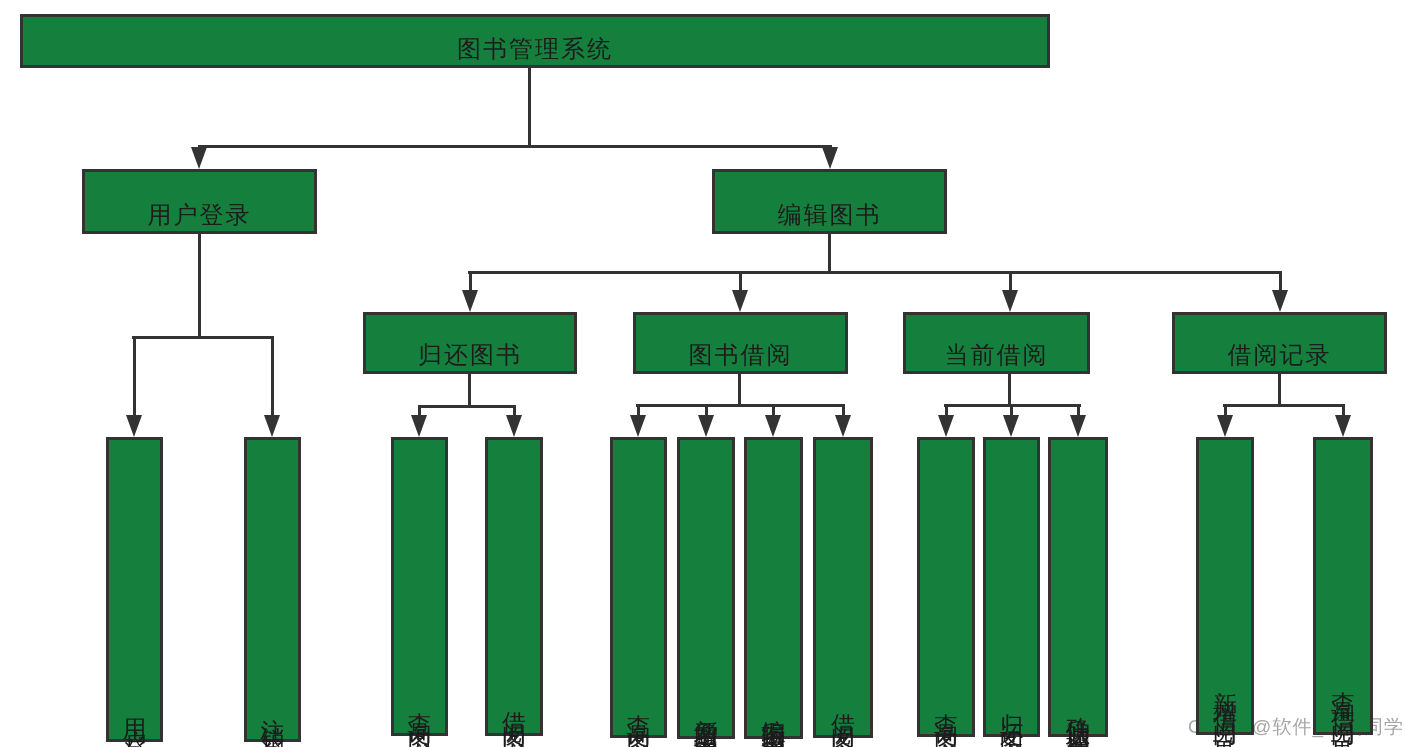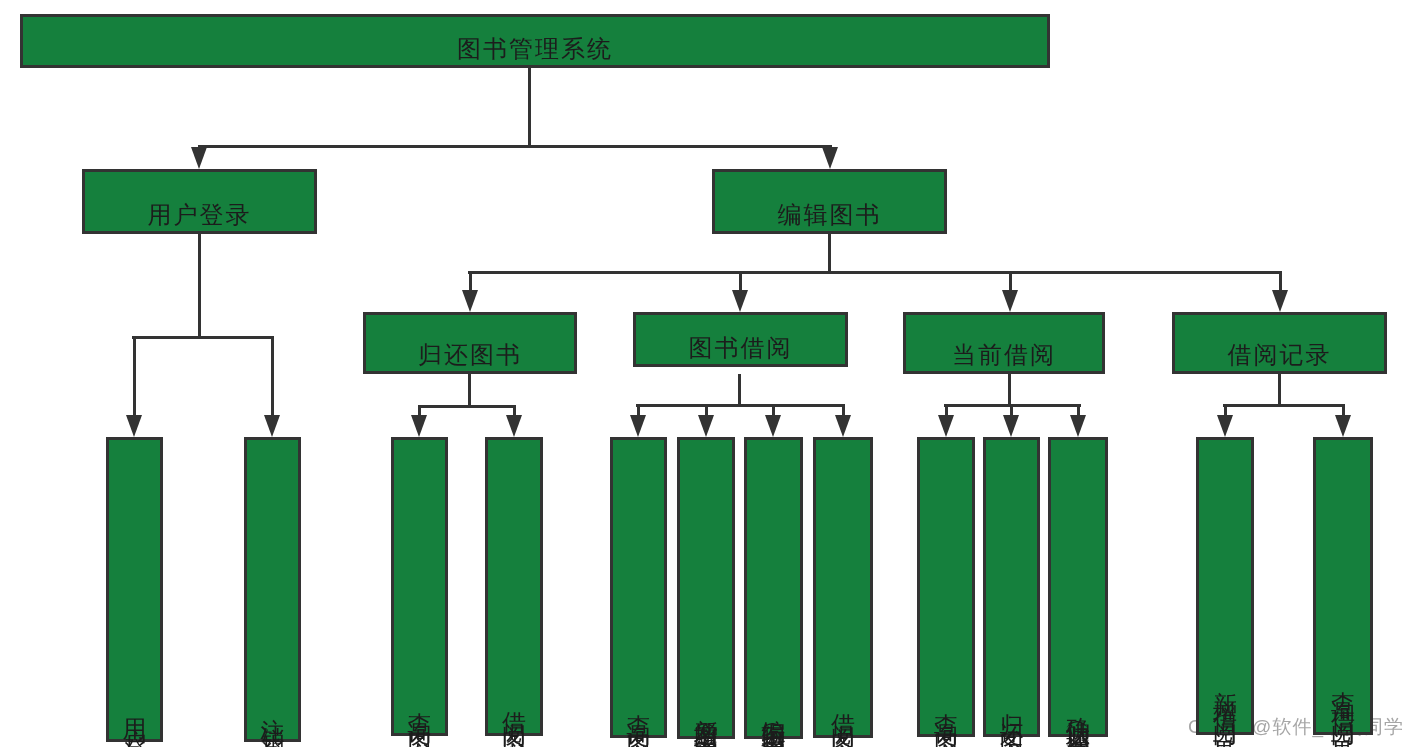--- a/index.html
+++ b/index.html
@@ -110,24 +110,24 @@
     </div>
     <div class="node h" style="left: 82px; top: 169px; width: 235px; height: 65px;">
       <span>用户登录</span>
     </div>
     <div class="node h" style="left: 712px; top: 169px; width: 235px; height: 65px;">
       <span>编辑图书</span>
     </div>
     <div class="node h" style="left: 363px; top: 312px; width: 214px; height: 62px;">
       <span>归还图书</span>
     </div>
-    <div class="node h" style="left: 633px; top: 312px; width: 215px; height: 55px;">
+    <div class="node h" style="left: 633px; top: 312px; width: 215px; height: 62px;">
       <span>图书借阅</span>
     </div>
-    <div class="node h" style="left: 903px; top: 312px; width: 202px; height: 62px;">
+    <div class="node h" style="left: 903px; top: 312px; width: 187px; height: 62px;">
       <span>当前借阅</span>
     </div>
     <div class="node h" style="left: 1172px; top: 312px; width: 215px; height: 62px;">
       <span>借阅记录</span>
     </div>
     <div class="node v" style="left: 106px; top: 437px; width: 57px; height: 305px;">
       <span class="vtext">用户登录</span>
     </div>
     <div class="node v" style="left: 244px; top: 437px; width: 57px; height: 305px;">
       <span class="vtext">注销登录</span>

